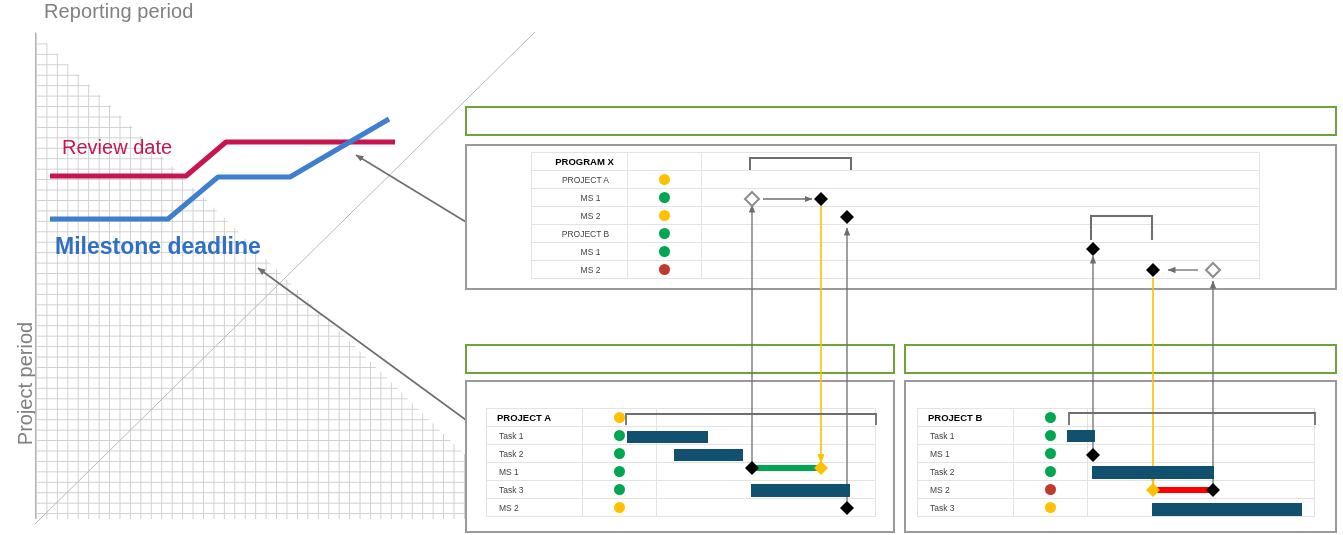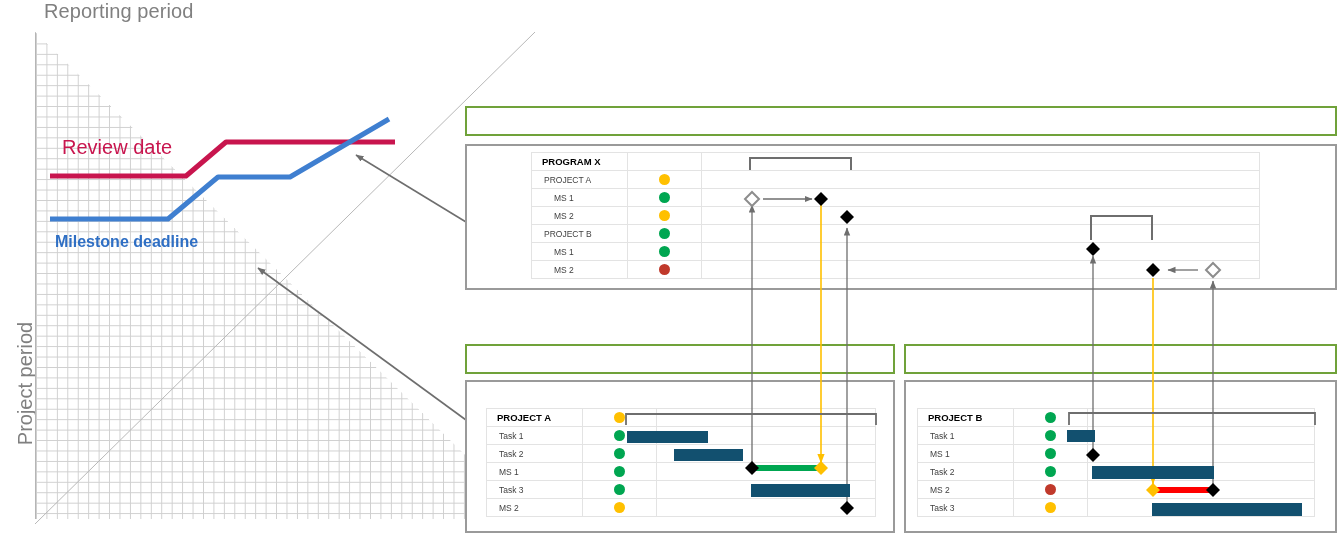--- a/index.html
+++ b/index.html
@@ -52,21 +52,21 @@
 
   .poly-line { position:absolute; left:0; top:0; width:460px; height:535px; pointer-events:none; }
 
   #review-date-text {
     position:absolute; left:62px; top:136px;
     font-size:20px; font-weight:normal; color:#c8154e;
     white-space:nowrap;
   }
   #milestone-deadline-text {
     position:absolute; left:55px; top:233px;
-    font-size:16px; font-weight:bold; color:#2f6fc4;
+    font-size:23px; font-weight:bold; color:#2f6fc4;
     white-space:nowrap;
   }
 
   
   #callouts { position:absolute; left:0; top:0; width:1343px; height:535px; pointer-events:none; }
 
   
   .green-box {
     position:absolute;
     border:2.5px solid #70a23a;
@@ -169,21 +169,21 @@
 </svg>
 
 <div class="green-box" id="green-top"></div>
 <div class="green-box" id="green-pa"></div>
 <div class="green-box" id="green-pb"></div>
 
 <div class="grey-panel" id="panel-top"></div>
 <div class="grey-panel" id="panel-pa"></div>
 <div class="grey-panel" id="panel-pb"></div>
 
-<table class="gtable" id="tbl-program" style="left:531px; top:152px; width:729px;">
+<table class="gtable" id="tbl-program" style="left:531px; top:152px; width:729px;text-align:center;">
   <tbody>
       <tr class="row-head">
     <td class="name-cell">PROGRAM X</td>
     <td class="rag-cell"></td>
     <td class="chart-cell"></td>
   </tr>
   <tr class="lvl1">
     <td class="name-cell">PROJECT A</td>
     <td class="rag-cell"><span class="rag rag-amber"></span></td>
     <td class="chart-cell"></td>

